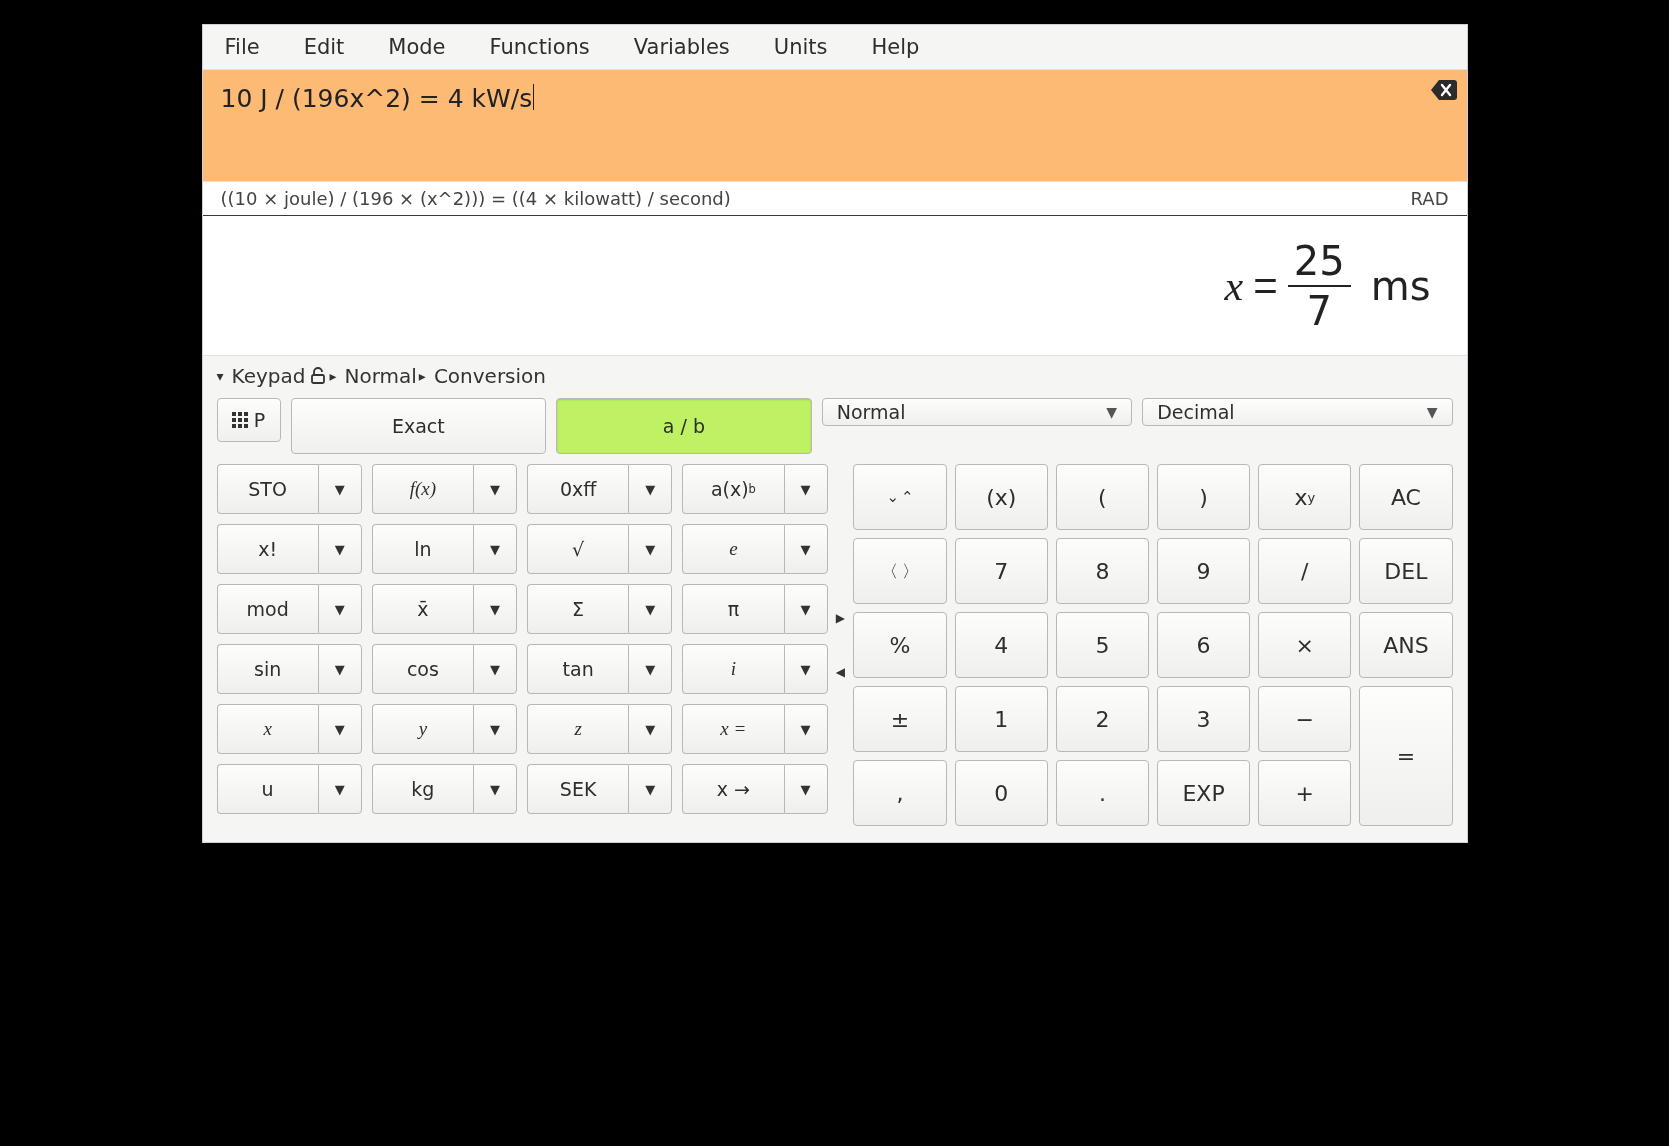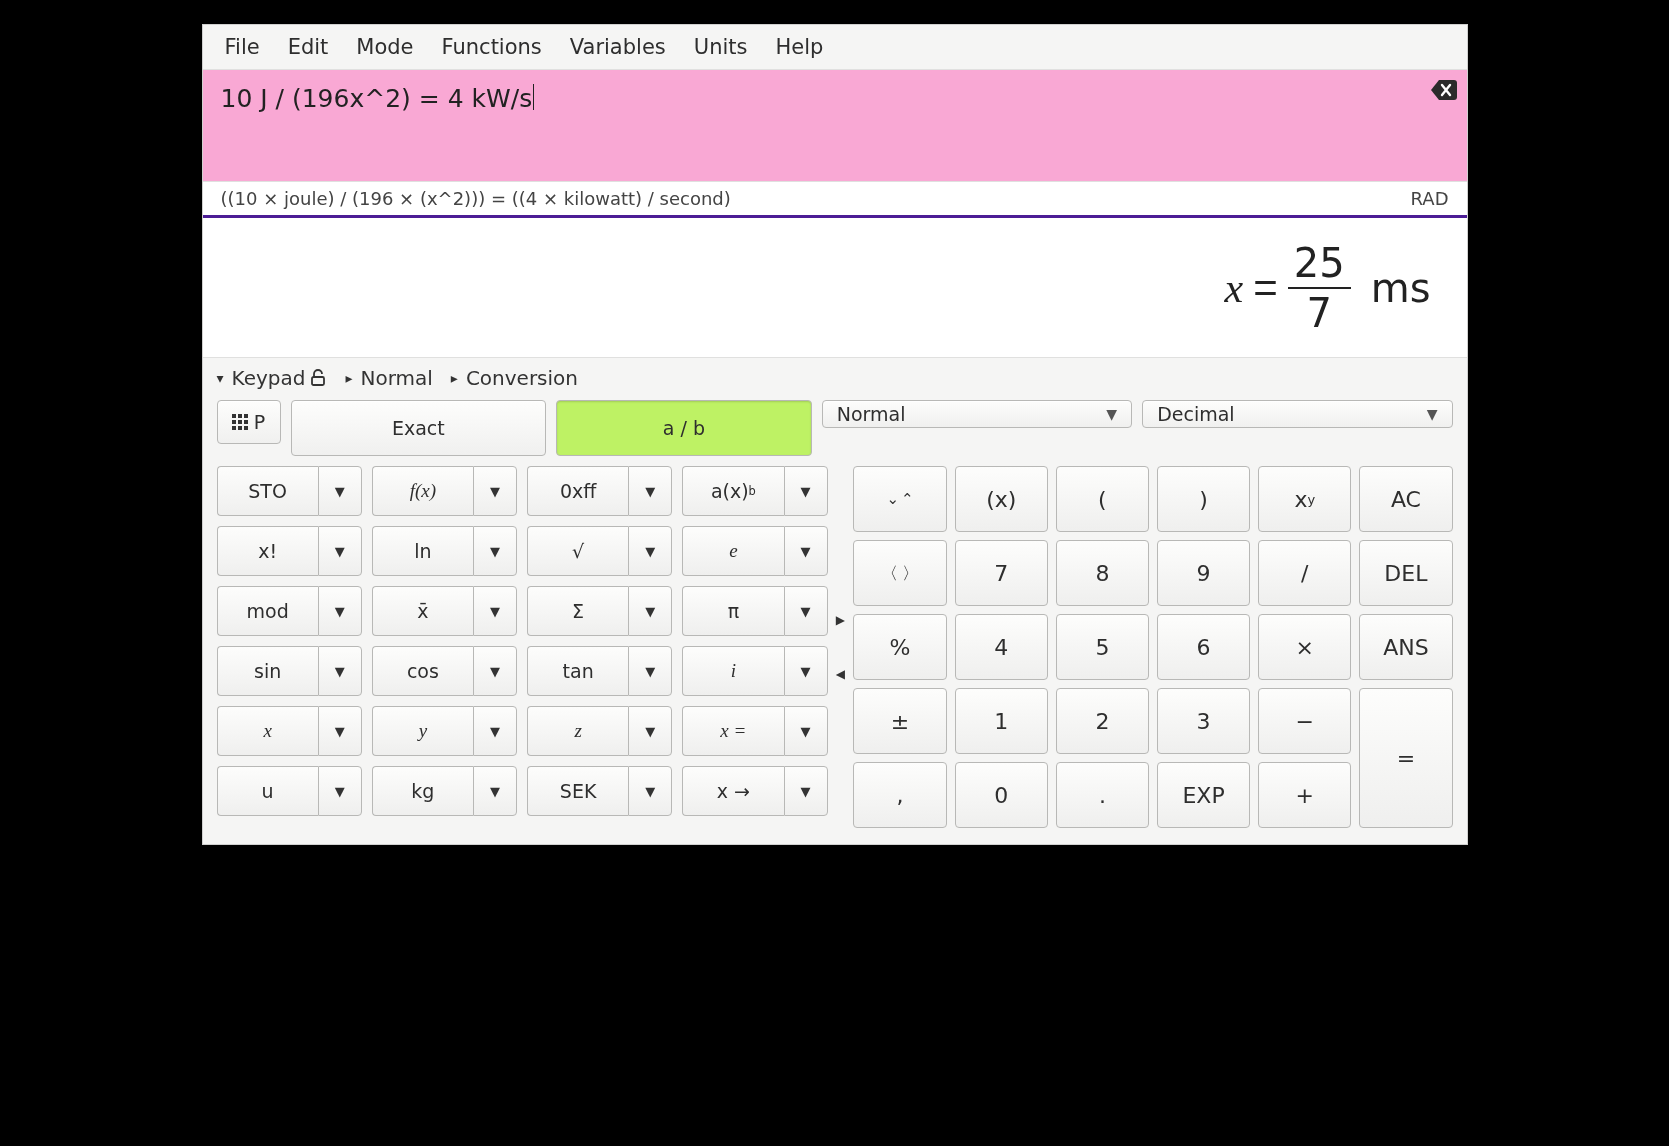--- a/index.html
+++ b/index.html
@@ -14,33 +14,33 @@
   }
   .window {
     width: 1266px;
     background: #f5f5f4;
     border: 1px solid #d0d0cf;
     display: flex;
     flex-direction: column;
   }
   .menubar {
     display: flex;
-    gap: 0;
+    gap: 16px;
     padding: 4px 8px;
     background: #f5f5f4;
     border-bottom: 1px solid #e0e0df;
     font-size: 21px;
     color: #2e2e2e;
   }
   .menubar .menu-item {
     padding: 6px 14px;
     cursor: default;
   }
   .expr-input {
-    background: #f9a8d4;
+    background: #fdba74;
     padding: 14px 28px 10px 18px;
     min-height: 112px;
     position: relative;
     border-bottom: 1px solid #e0e0df;
   }
   .expr-input .expr-text {
     font-size: 25px;
     color: #222;
     white-space: pre;
   }
@@ -61,21 +61,21 @@
     height: 20px;
   }
   .parsed-bar {
     background: #fff;
     padding: 6px 18px 6px 18px;
     display: flex;
     justify-content: space-between;
     align-items: center;
     font-size: 18px;
     color: #444;
-    border-bottom: 3px solid #4c1d95;
+    border-bottom: 1px solid #4c1d95;
   }
   .result-area {
     background: #fff;
     min-height: 140px;
     display: flex;
     align-items: center;
     justify-content: flex-end;
     padding: 20px 36px;
     border-bottom: 1px solid #e0e0df;
   }
@@ -107,21 +107,21 @@
   }
   .result .unit {
     font-style: normal;
     font-family: "Segoe UI", "DejaVu Sans", Arial, sans-serif;
     font-size: 40px;
     margin-left: 10px;
   }
   .section-tabs {
     display: flex;
     align-items: center;
-    gap: 18px;
+    gap: 2px;
     padding: 8px 14px 6px 14px;
     font-size: 20px;
     color: #333;
   }
   .section-tabs .st {
     display: flex;
     align-items: center;
     gap: 4px;
     cursor: default;
   }

